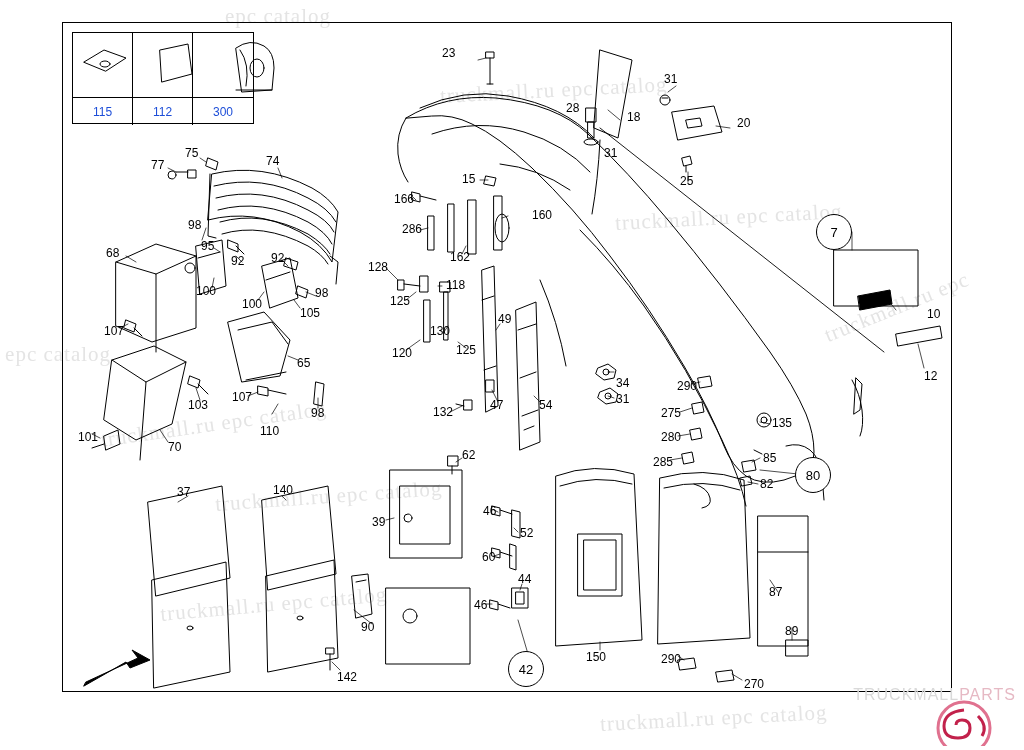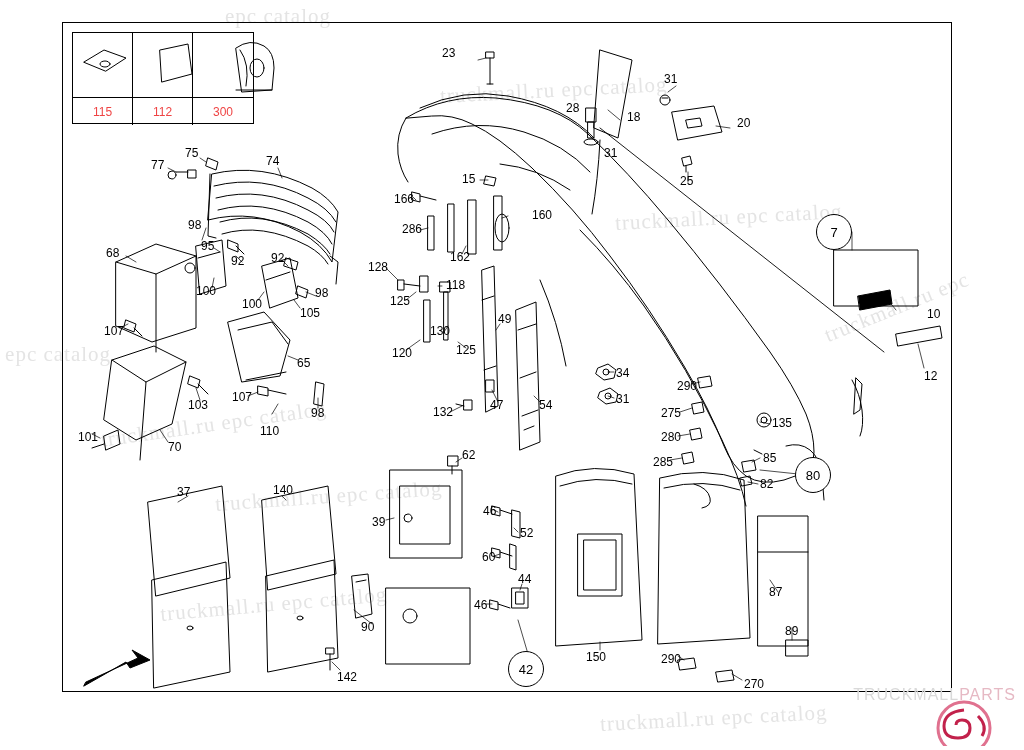--- a/index.html
+++ b/index.html
@@ -51,21 +51,21 @@
   .legend-label {
     position: absolute;
     left: 0; right: 0; bottom: 0;
     height: 28px;
     border-top: 1px solid #000;
     box-sizing: border-box;
     font-size: 12px;
     display: flex;
     align-items: center;
     justify-content: center;
-    color: #ef4444;
+    color: #1d4ed8;
   }
   
   .num {
     position: absolute;
     font-size: 12px;
     color: #000;
     white-space: nowrap;
   }
   
   .circ {
@@ -491,21 +491,21 @@
   <div class="num" style="left:446px; top:278px;">118</div>
   <div class="num" style="left:390px; top:294px;">125</div>
   <div class="num" style="left:430px; top:324px;">130</div>
   <div class="num" style="left:498px; top:312px;">49</div>
   <div class="num" style="left:392px; top:346px;">120</div>
   <div class="num" style="left:456px; top:343px;">125</div>
   <div class="num" style="left:490px; top:398px;">47</div>
   <div class="num" style="left:539px; top:398px;">54</div>
   <div class="num" style="left:433px; top:405px;">132</div>
 
-  <div class="num" style="left:616px; top:366px;">34</div>
+  <div class="num" style="left:616px; top:376px;">34</div>
   <div class="num" style="left:616px; top:392px;">31</div>
   <div class="num" style="left:677px; top:379px;">290</div>
   <div class="num" style="left:661px; top:406px;">275</div>
   <div class="num" style="left:661px; top:430px;">280</div>
   <div class="num" style="left:653px; top:455px;">285</div>
   <div class="num" style="left:772px; top:416px;">135</div>
   <div class="num" style="left:763px; top:451px;">85</div>
   <div class="num" style="left:760px; top:477px;">82</div>
 
   <div class="num" style="left:462px; top:448px;">62</div>

